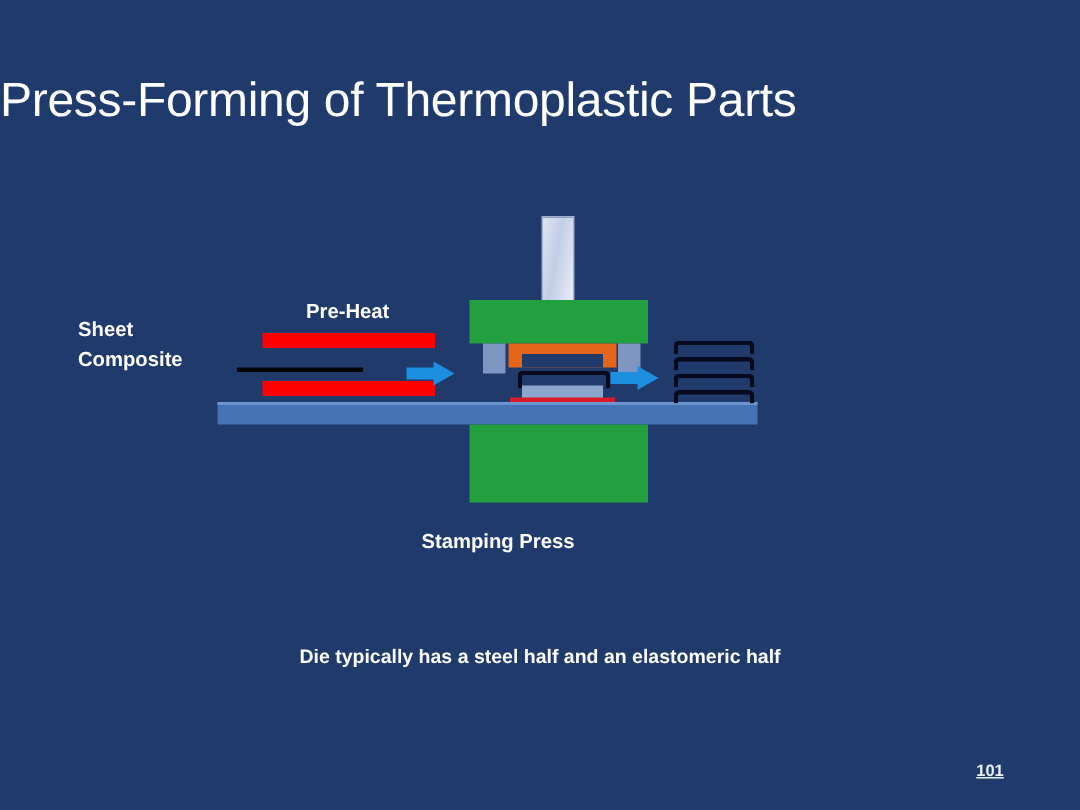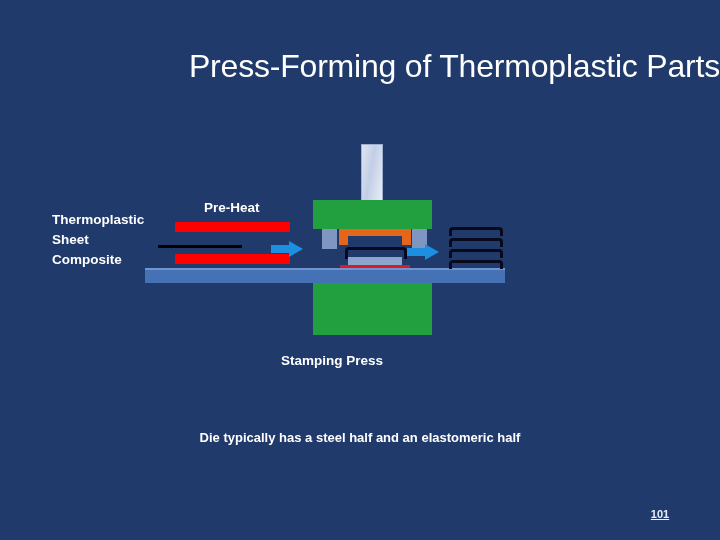--- a/index.html
+++ b/index.html
@@ -16,21 +16,21 @@
     font-family: "Liberation Sans", sans-serif;
     -webkit-font-smoothing: antialiased;
   }
 
   
   #title {
     position: absolute;
     left: 0;
     top: 46px;
     width: 720px;
-    text-align: right;
+    text-align: left;
     color: #ffffff;
     font-size: 32px;
     font-weight: 400;
     letter-spacing: -0.2px;
     line-height: 40px;
     white-space: nowrap;
   }
 
   
   .lbl {
@@ -209,21 +209,20 @@
 
   <div class="lbl" id="preheat-label">Pre-Heat</div>
 
   <div class="heater" id="heater-top"></div>
 
   <div class="heater" id="heater-bot"></div>
 
   <div id="sheet-line"></div>
 
   <div class="lbl" id="sheet-label">
-    <div>Thermoplastic</div>
     <div>Sheet</div>
     <div>Composite</div>
   </div>
 
   <div class="arrow" id="arrow-in">
     <div class="shaft"></div>
     <div class="head"></div>
   </div>
 
   <div id="ram"></div>

